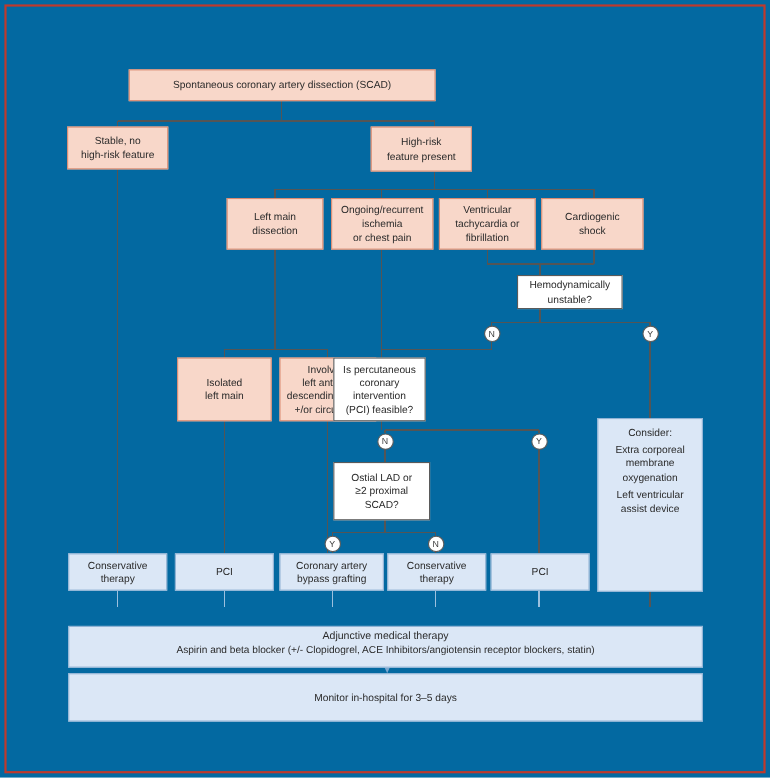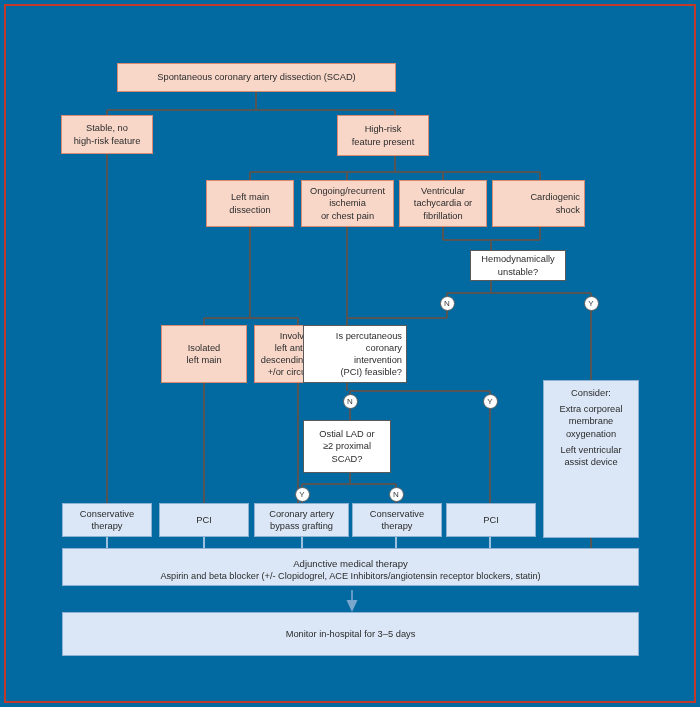--- a/index.html
+++ b/index.html
@@ -177,21 +177,21 @@
   </div>
 
   <div class="node pink" style="left:301px; top:180px; width:93px; height:47px;">
     <span class="ml">Ongoing/recurrent<br>ischemia<br>or chest pain</span>
   </div>
 
   <div class="node pink" style="left:399px; top:180px; width:88px; height:47px;">
     <span class="ml">Ventricular<br>tachycardia or<br>fibrillation</span>
   </div>
 
-  <div class="node pink" style="left:492px; top:180px; width:93px; height:47px;text-align:right;">
+  <div class="node pink" style="left:492px; top:180px; width:93px; height:47px;">
     <span class="ml">Cardiogenic<br>shock</span>
   </div>
 
   <div class="node white" style="left:470px; top:250px; width:96px; height:31px;">
     <span class="ml">Hemodynamically<br>unstable?</span>
   </div>
 
   <div class="yn" style="left:439.5px; top:296px;">
     <span>N</span>
   </div>
@@ -200,21 +200,21 @@
   </div>
 
   <div class="node pink" style="left:161px; top:325px; width:86px; height:58px;">
     <span class="ml">Isolated<br>left main</span>
   </div>
 
   <div class="node pink" style="left:254px; top:325px; width:88px; height:58px;">
     <span class="ml">Involving<br>left anterior<br>descending (LAD)<br>+/or circumflex</span>
   </div>
 
-  <div class="node white" style="left:303px; top:325px; width:104px; height:58px;text-align:right;">
+  <div class="node white" style="left:303px; top:325px; width:84px; height:58px;">
     <span class="ml">Is percutaneous<br>coronary<br>intervention<br>(PCI) feasible?</span>
   </div>
 
   <div class="yn" style="left:342.5px; top:394px;">
     <span>N</span>
   </div>
   <div class="yn" style="left:482.5px; top:394px;">
     <span>Y</span>
   </div>
 
@@ -244,21 +244,21 @@
   <div class="node blue" style="left:254px; top:503px; width:95px; height:34px;">
     <span class="ml">Coronary artery<br>bypass grafting</span>
   </div>
   <div class="node blue" style="left:352px; top:503px; width:90px; height:34px;">
     <span class="ml">Conservative<br>therapy</span>
   </div>
   <div class="node blue" style="left:446px; top:503px; width:90px; height:34px;">
     <span class="ml">PCI</span>
   </div>
 
-  <div class="node blue" style="left:62px; top:548px; width:577px; height:38px; flex-direction:column; justify-content:flex-end;">
+  <div class="node blue" style="left:62px; top:569px; width:577px; height:38px; flex-direction:column; justify-content:flex-start;">
     <span class="bar-title">Adjunctive medical therapy</span>
     <span class="bar-sub">Aspirin and  beta blocker (+/- Clopidogrel, ACE Inhibitors/angiotensin receptor blockers, statin)</span>
   </div>
 
   <div class="node blue" style="left:62px; top:612px; width:577px; height:44px;">
     <span>Monitor in-hospital for 3–5 days</span>
   </div>
 
 </div>
 

